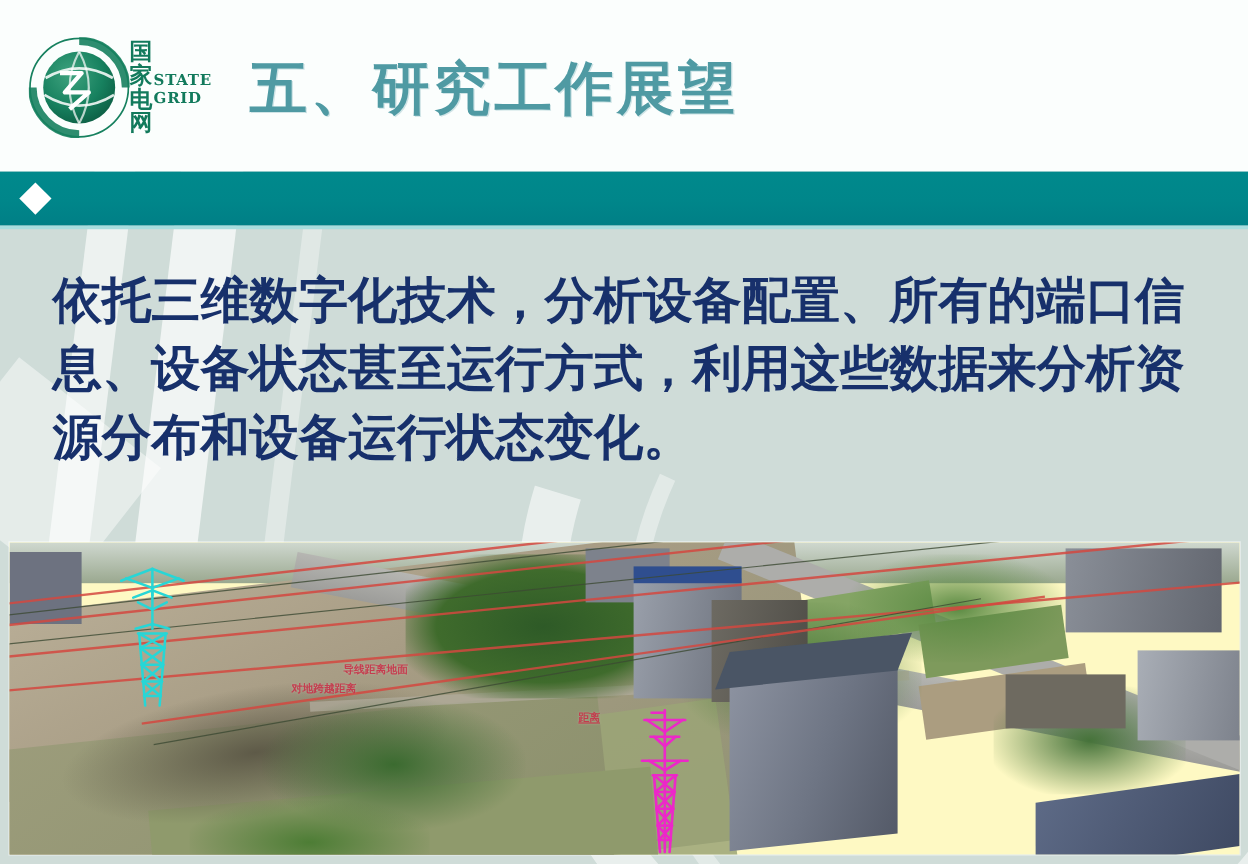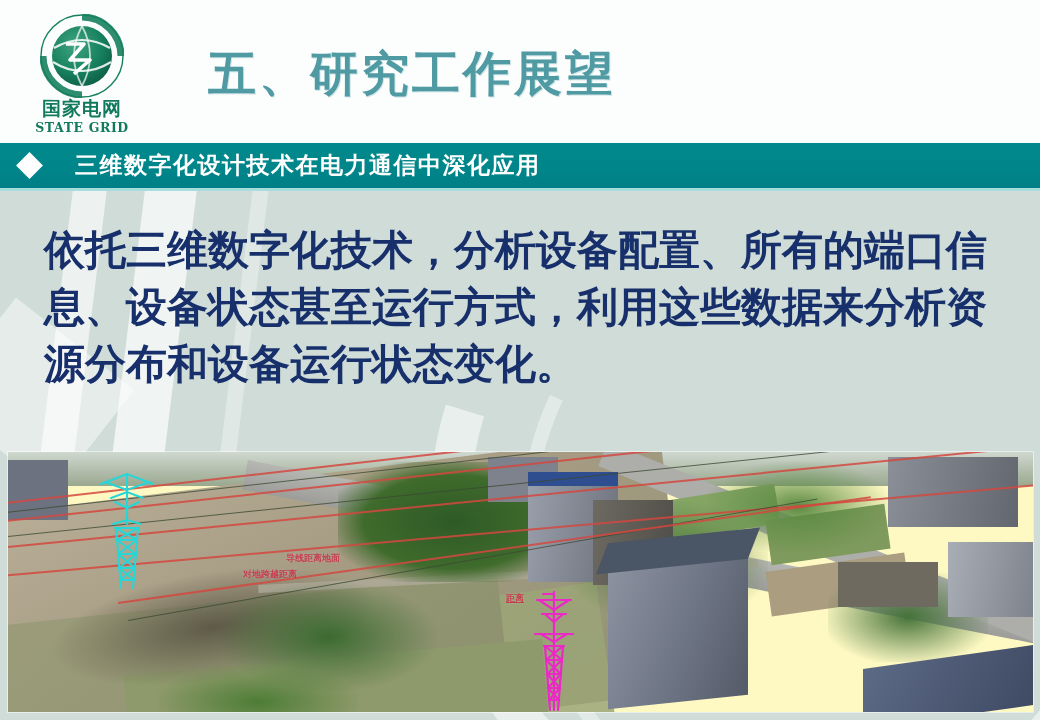--- a/index.html
+++ b/index.html
@@ -47,21 +47,21 @@
           background:rgba(255,255,255,.35); transform:skewX(-7deg); }
 
   
   .topbar{
     position:absolute; left:0; top:0; width:1040px; height:143px;
     background:#fbfefd;
   }
   .logo{
     position:absolute; left:24px; top:14px;
     width:116px; height:118px;
-    display:flex; flex-direction:column; align-items:center;
+    display:flex; flex-direction:row; align-items:center;
   }
   .logo-globe{ width:84px; height:84px; position:relative; }
   .logo-cn{
     font-family:"DejaVu Sans","Liberation Sans",sans-serif;
     font-size:19px; font-weight:bold; color:#127a5c;
     letter-spacing:1px; line-height:1.05; margin-top:1px;
   }
   .logo-en{
     font-family:"DejaVu Serif","Liberation Serif",serif;
     font-size:12.5px; font-weight:bold; color:#127a5c;
@@ -243,21 +243,20 @@
       </div>
       <div class="logo-cn">国家电网</div>
       <div class="logo-en">STATE GRID</div>
     </div>
 
     <div class="slide-title">五、研究工作展望</div>
   </div>
 
   <div class="section-bar">
     <div class="bullet-diamond"></div>
-    <div class="section-label">三维数字化设计技术在电力通信中深化应用</div>
   </div>
 
   <div class="body-text">依托三维数字化技术，分析设备配置、所有的端口信息、设备状态甚至运行方式，利用这些数据来分析资源分布和设备运行状态变化。</div>
 
   <div class="photo">
 
     <div class="ph-layer ph-sky"></div>
     <div class="ph-layer ph-field-e"></div>
     <div class="ph-layer ph-field-a"></div>
     <div class="ph-layer ph-field-d"></div>
@@ -350,16 +349,16 @@
           <path d="M16 56 L33 70 M34 56 L17 70"></path>
           <path d="M17 70 L32 84 M33 70 L18 84"></path>
           <path d="M18 84 L31 98 M32 84 L19 98"></path>
           <path d="M19 98 L30 110 M31 98 L20 110"></path>
         </g>
       </svg>
     </div>
 
     <div class="ph-anno" style="left:278px; top:100px;">导线距离地面</div>
     <div class="ph-anno" style="left:235px; top:116px;text-align:right;">对地跨越距离</div>
-    <div class="ph-anno" style="left:498px; top:140px;text-decoration:underline;">距离</div>
+    <div class="ph-anno" style="left:474px; top:140px;text-decoration:underline;">距离</div>
   </div>
 
 </div>
 
 </body></html>

